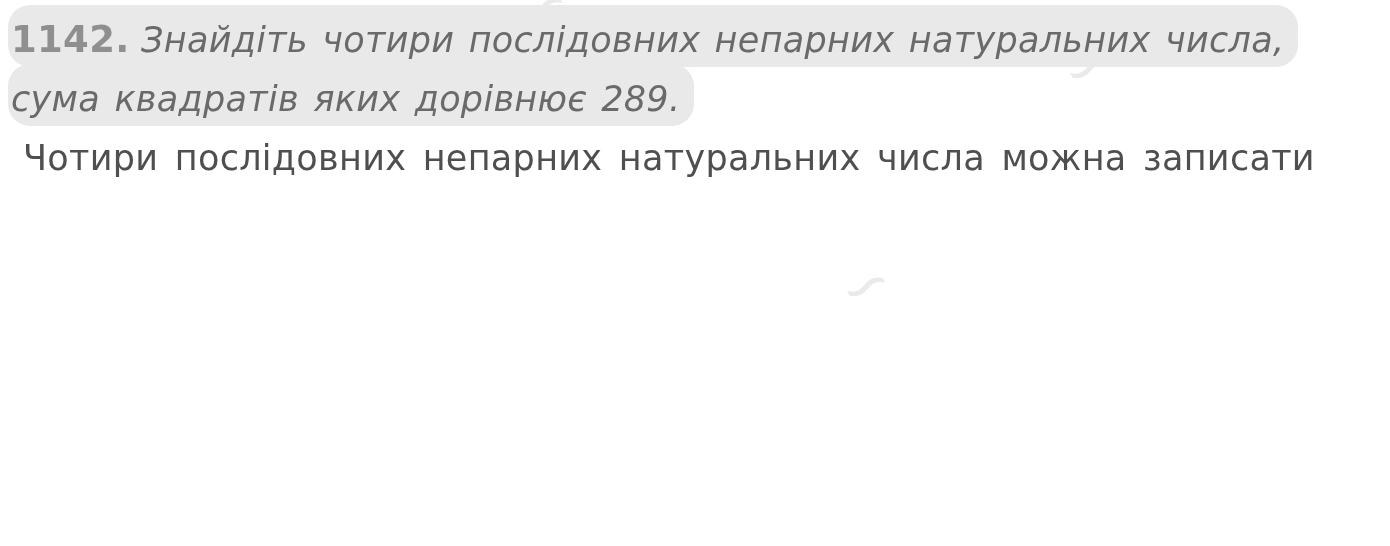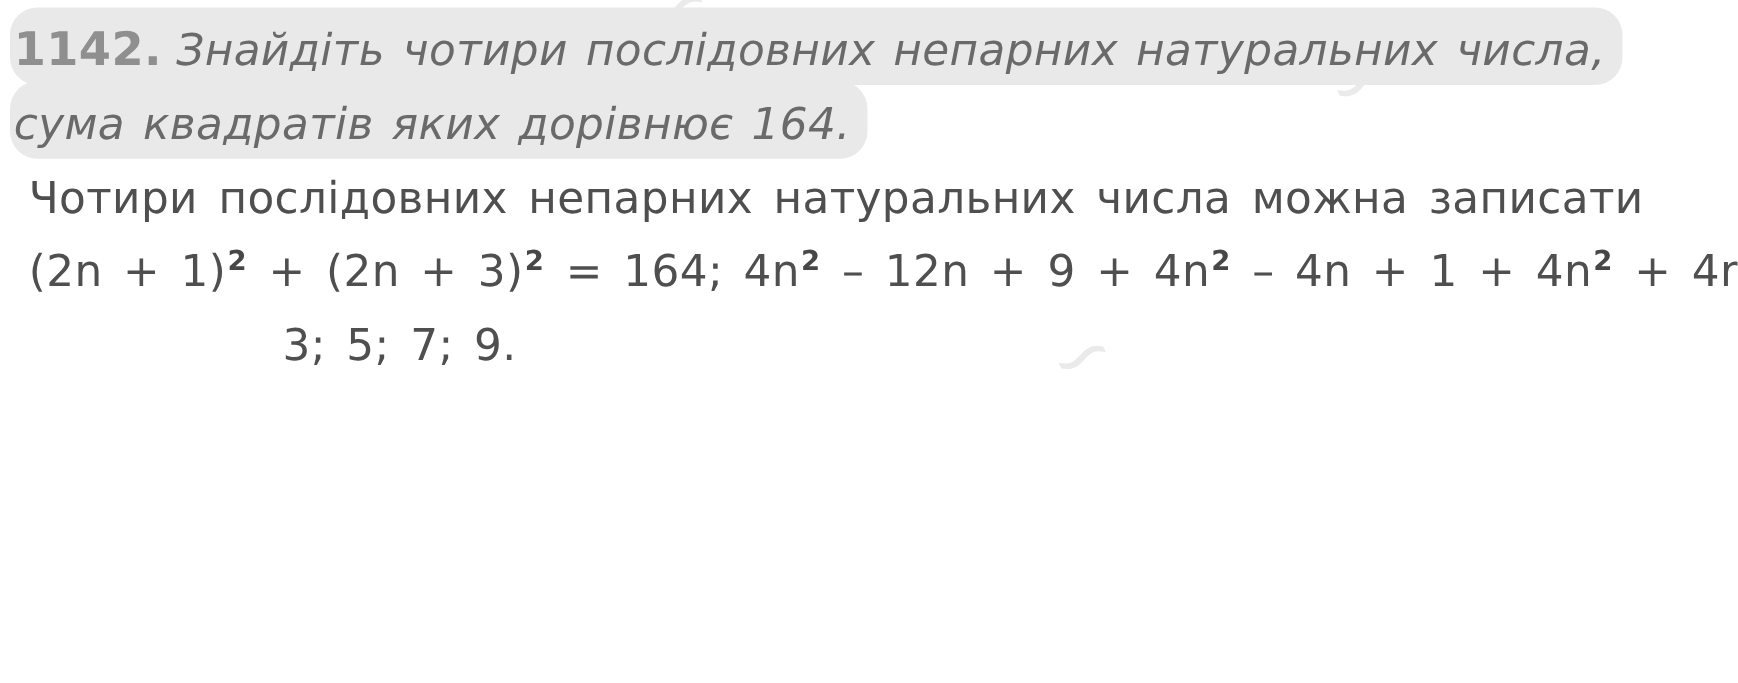--- a/index.html
+++ b/index.html
@@ -80,23 +80,21 @@
 <div class="wm" style="left:1060px; top:20px;">∽∽</div>
 <div class="wm" style="left:840px; top:250px;">∽</div>
 
 <div class="page">
 
   <div class="line problem-line">
     <span class="hl"><span class="problem-number">1142.</span> <span class="statement">Знайдіть чотири послідовних непарних натуральних числа,</span></span>
   </div>
 
   <div class="line problem-line">
-    <span class="hl"><span class="statement">сума квадратів яких дорівнює 164.</span></span>
+    <span class="hl"><span class="statement">сума квадратів яких дорівнює 289.</span></span>
   </div>
 
   <div>
       <div class="line sol">Чотири послідовних непарних натуральних числа можна записати</div>
-      <div class="line sol">(2n + 1)<sup class="sq">2</sup> + (2n + 3)<sup class="sq">2</sup> = 164; 4n<sup class="sq">2</sup> – 12n + 9 + 4n<sup class="sq">2</sup> – 4n + 1 + 4n<sup class="sq">2</sup> + 4n</div>
     </div>
 
-  <div class="line sol answer-line">3; 5; 7; 9.</div>
 
 </div>
 
 </body></html>

